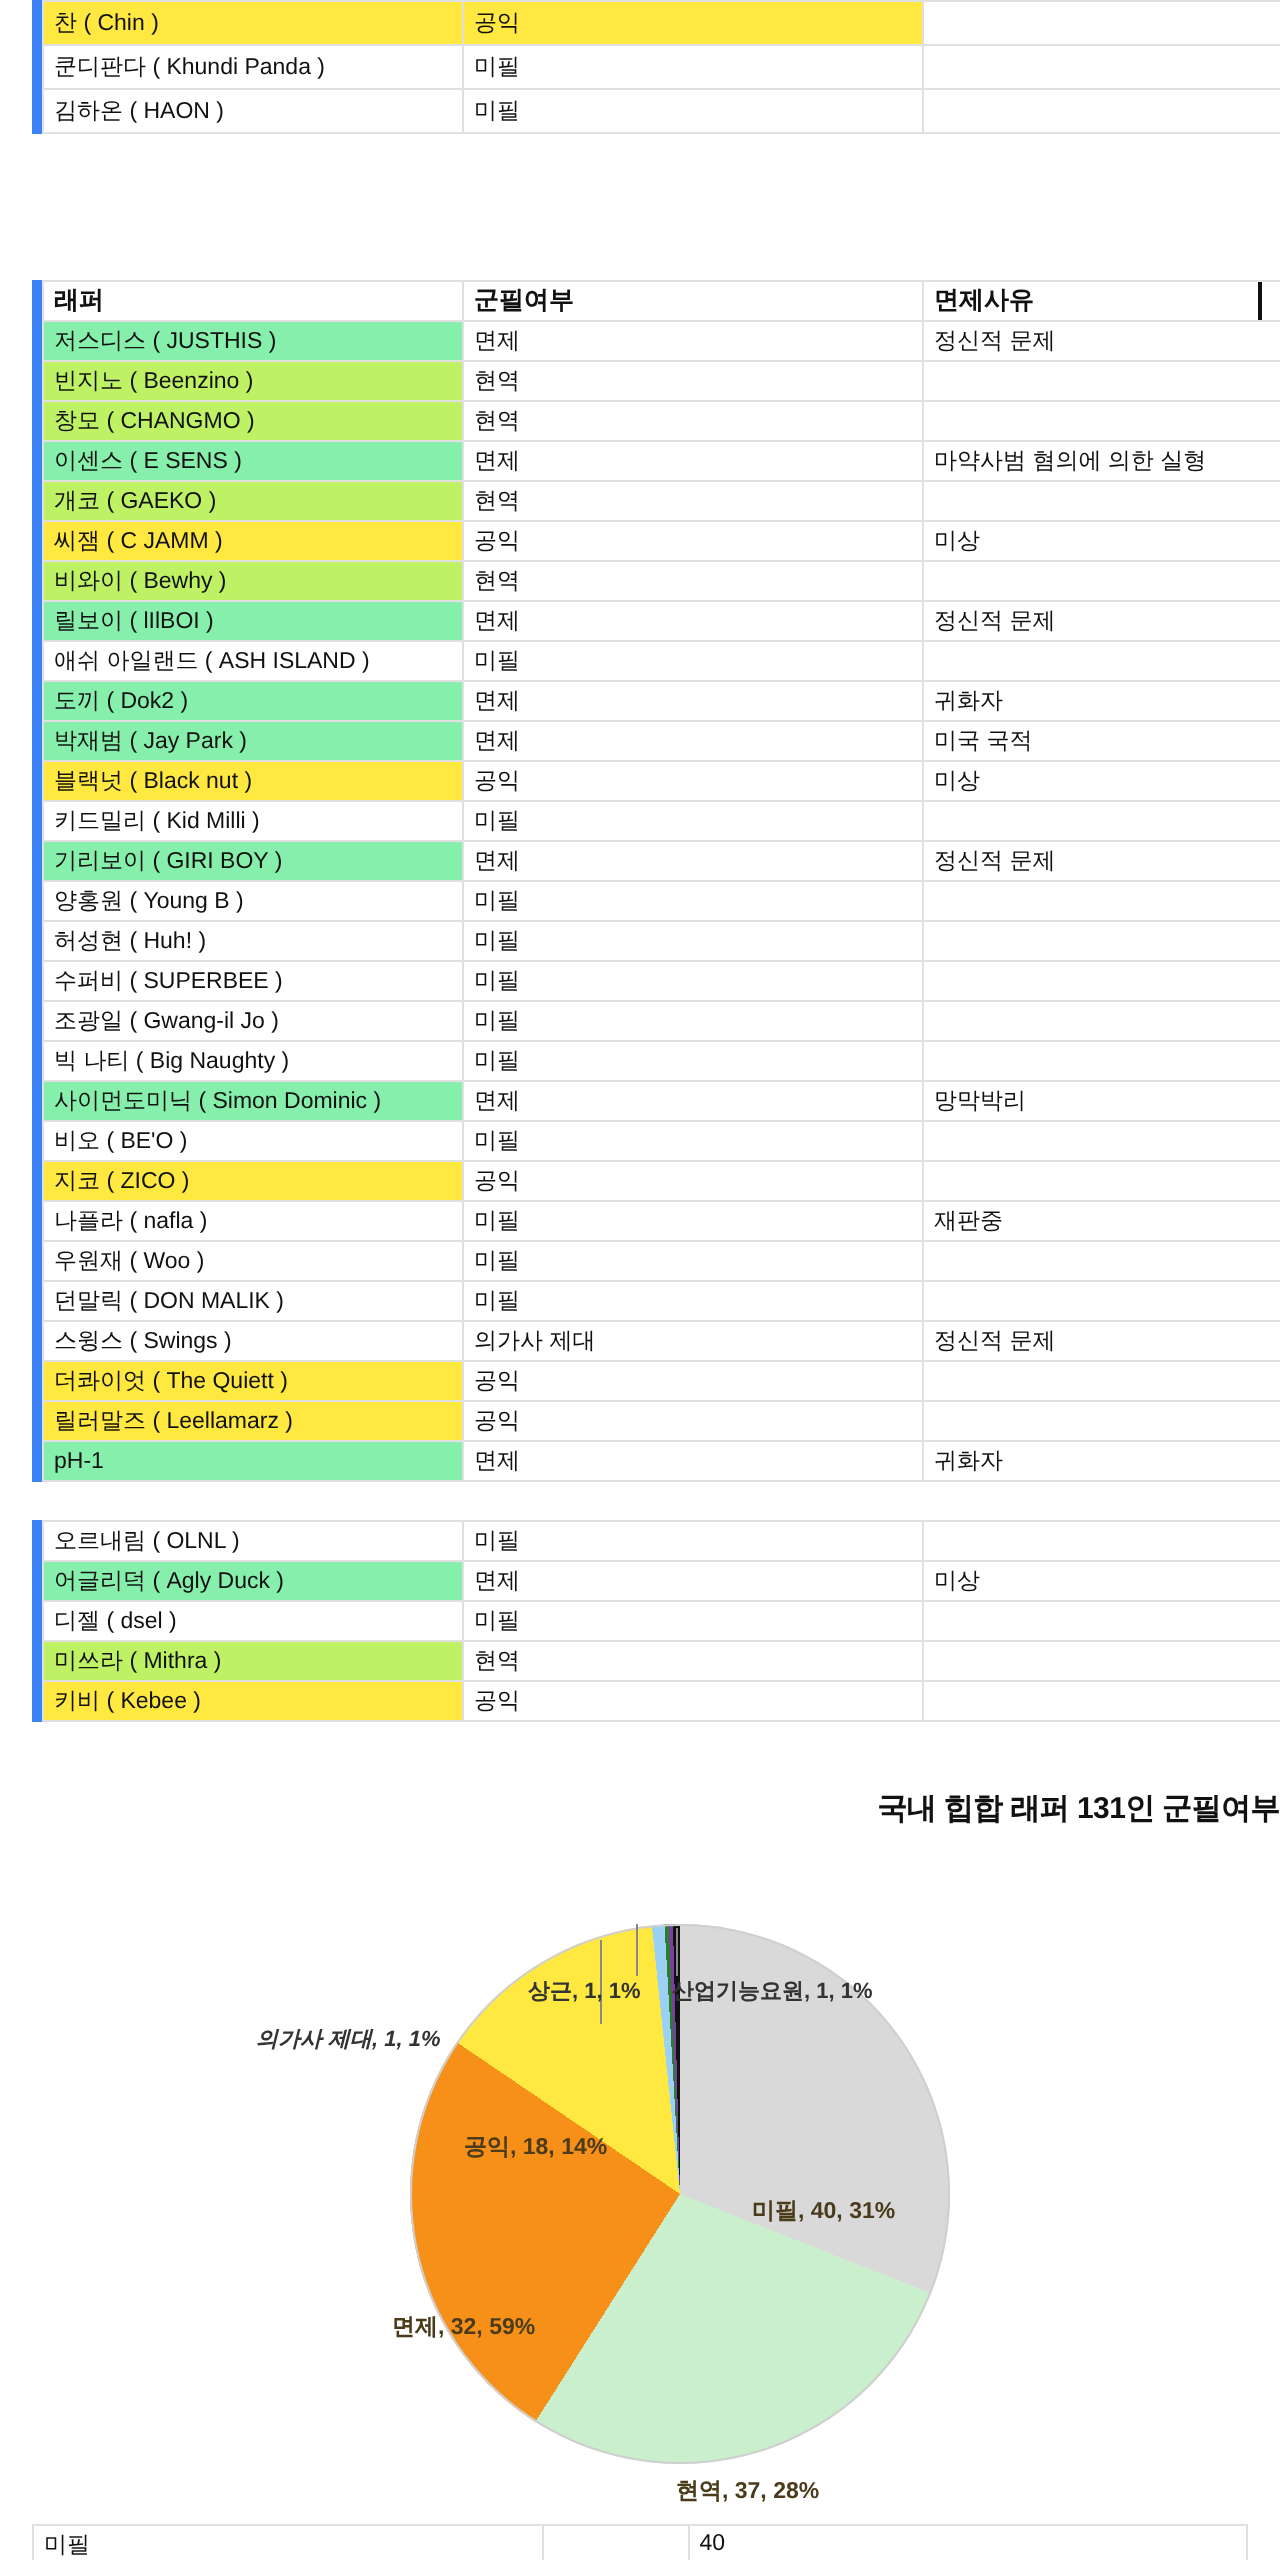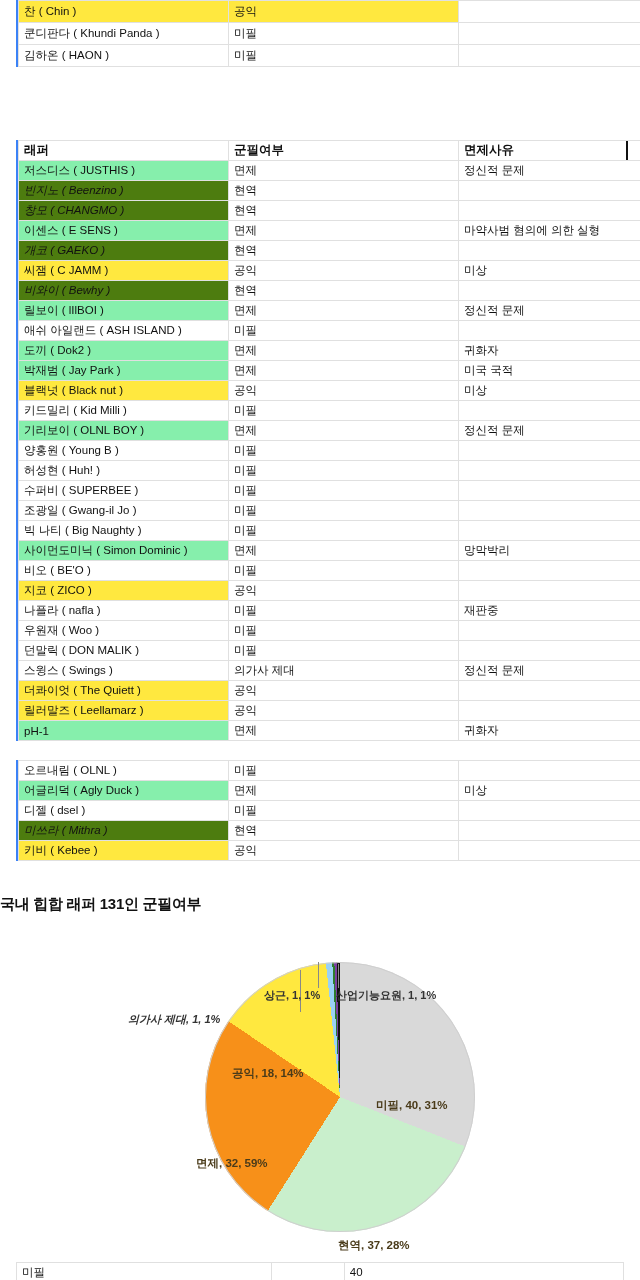--- a/index.html
+++ b/index.html
@@ -1,37 +1,37 @@
 <!DOCTYPE html>
 <html><head>
 <meta charset="utf-8">
 <style>
   html,body{margin:0;padding:0;background:#ffffff;}
   body{width:640px;height:1280px;font-family:"Liberation Sans","DejaVu Sans",sans-serif;color:#111;position:relative;overflow:hidden;}
-  .sheet{background:#ffffff;border-left:2px solid #3b82f6;border-right:2px solid #111;}
+  .sheet{background:#ffffff;border-left:5px solid #3b82f6;border-right:2px solid #111;}
   table.grid{border-collapse:collapse;width:100%;table-layout:fixed;font-size:11.5px;}
   table.grid td{border:1px solid #e0e0e0;height:19px;padding:0 5px;vertical-align:middle;white-space:nowrap;overflow:hidden;}
   .c1{width:210px;}
   .c2{width:230px;}
   .c3{width:200px;}
   .hdr td{font-weight:bold;font-size:12.5px;border-top:1px solid #b9b9b9;border-bottom:1px solid #b9b9b9;}
   .or{background:#86efac;}
   .ye{background:#ffe83f;}
-  .gr{background:#4d7c0f;font-style:italic;}
+  .gr{background:#bef264;}
   .wh{background:#ffffff;}
 
   
   #block-top{position:absolute;top:0;left:16px;width:608px;}
   #block-top table.grid td{height:21px;}
 
   #block-mid{position:absolute;top:140px;left:16px;width:608px;}
   #block-bot{position:absolute;top:760px;left:16px;width:608px;}
 
   #chart-wrap{position:absolute;top:895px;left:0;width:640px;height:370px;}
-  .chart-title{text-align:left;font-size:15px;font-weight:bold;letter-spacing:-0.3px;margin-bottom:6px;}
+  .chart-title{text-align:right;font-size:15px;font-weight:bold;letter-spacing:-0.3px;margin-bottom:6px;}
   .pie-area{position:relative;width:640px;height:330px;}
   .pie{position:absolute;left:205px;top:42px;width:270px;height:270px;border-radius:50%;
        background:conic-gradient(
          #d9d9d9 0deg 111.6deg,
          #c9efcc 111.6deg 212.4deg,
          #f79019 212.4deg 304.2deg,
          #ffe83f 304.2deg 354.0deg,
          #9ad1f5 354.0deg 356.7deg,
          #2d7d2d 356.7deg 357.6deg,
          #7a3fa0 357.6deg 358.5deg,
@@ -148,21 +148,21 @@
           <td class="ye">블랙넛 ( Black nut )</td>
           <td class="wh">공익</td>
           <td class="wh">미상</td>
         </tr>
         <tr>
           <td class="wh">키드밀리 ( Kid Milli )</td>
           <td class="wh">미필</td>
           <td class="wh"></td>
         </tr>
         <tr>
-          <td class="or">기리보이 ( OLNL BOY )</td>
+          <td class="or">기리보이 ( GIRI BOY )</td>
           <td class="wh">면제</td>
           <td class="wh">정신적 문제</td>
         </tr>
         <tr>
           <td class="wh">양홍원 ( Young B )</td>
           <td class="wh">미필</td>
           <td class="wh"></td>
         </tr>
         <tr>
           <td class="wh">허성현 ( Huh! )</td>

